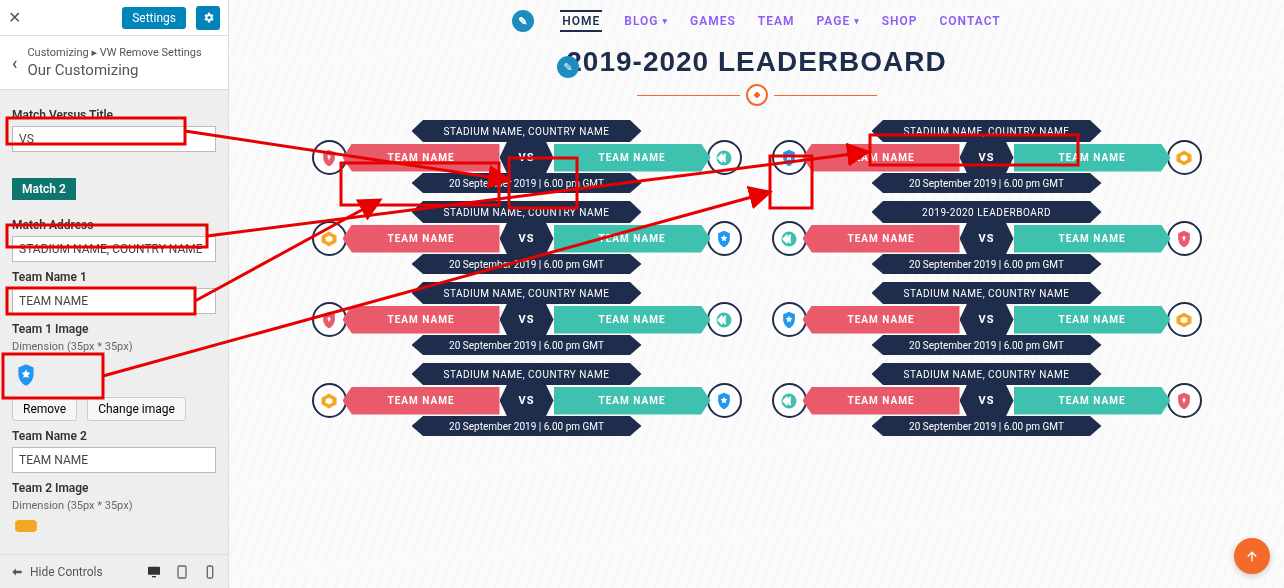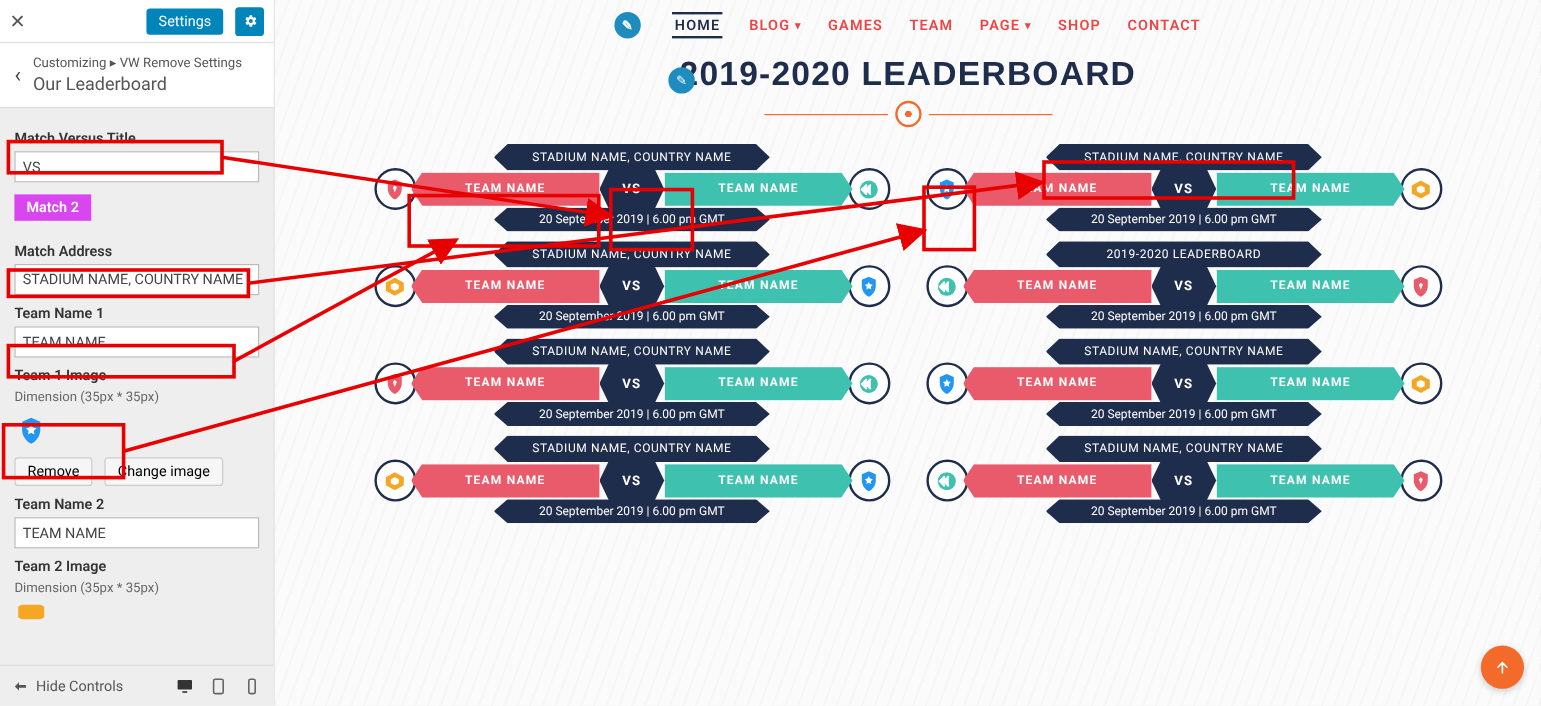--- a/index.html
+++ b/index.html
@@ -16,37 +16,37 @@
 
 .crumb-row{display:flex;align-items:flex-start;padding:10px 12px;gap:10px;border-bottom:1px solid #ddd;background:#fff}
 .back-arrow{font-size:18px;color:#444;cursor:pointer;padding-top:6px}
 .crumb-text{font-size:11px;color:#555}
 .crumb-title{font-size:15px;color:#555;margin-top:2px}
 
 .form-area{flex:1;overflow-y:auto;padding:10px 12px 4px 12px;font-size:12px;color:#333;position:relative}
 .f-label{font-weight:600;margin:8px 0 4px}
 .f-desc{color:#666;font-size:11px;margin-bottom:4px}
 .f-input{width:100%;border:1px solid #bbb;background:#fff;padding:5px 6px;font-size:12px;color:#444}
-.match-button{display:inline-block;background:#d946ef;color:#fff;font-size:12px;font-weight:600;padding:4px 10px;margin:10px 0 10px;cursor:pointer}
+.match-button{display:inline-block;background:#0f766e;color:#fff;font-size:12px;font-weight:600;padding:4px 10px;margin:26px 0 10px;cursor:pointer}
 .btn-plain{background:#f6f6f6;border:1px solid #ccc;padding:4px 10px;font-size:12px;cursor:pointer;border-radius:3px}
 .btn-row{display:flex;gap:10px;margin-top:6px}
 .thumb{width:28px;height:28px;display:inline-flex;align-items:center;justify-content:center;margin-top:4px}
 
 .sidebar-bottom{border-top:1px solid #ddd;background:#eee;display:flex;align-items:center;padding:6px 10px;gap:6px;height:34px}
 .hide-ctrl{display:flex;align-items:center;gap:6px;font-size:12px;color:#555;cursor:pointer}
 .dev-icons{margin-left:auto;display:flex;gap:12px;color:#666}
 .dev-icons svg{width:16px;height:16px;cursor:pointer}
 
 
 .preview{flex:1;position:relative;background:#fff;height:100%;overflow:hidden}
 .preview-bg{position:absolute;inset:0;background:linear-gradient(rgba(255,255,255,.85),rgba(255,255,255,.85)),repeating-linear-gradient(110deg,#c9c9c9 0 2px,#e6e6e6 2px 10px)}
 .preview-inner{position:relative;height:100%;z-index:2}
 
 .nav{display:flex;justify-content:center;gap:22px;padding:10px 0 6px;font-size:12px;letter-spacing:1px;text-transform:uppercase;font-weight:600;color:#555}
-.nav a{color:#ef4444;text-decoration:none;display:flex;align-items:center;gap:4px;cursor:pointer}
+.nav a{color:#8b5cf6;text-decoration:none;display:flex;align-items:center;gap:4px;cursor:pointer}
 .nav a.active{color:#1f2d4d;border-top:2px solid #1f2d4d;border-bottom:2px solid #1f2d4d;padding:2px 2px}
 .nav .caret{font-size:9px}
 .edit-bubble{width:22px;height:22px;border-radius:50%;background:#1e8cbe;color:#fff;display:inline-flex;align-items:center;justify-content:center;font-size:11px;margin-right:4px}
 
 .lb-title{text-align:center;font-family:"Arial Black",Impact,sans-serif;font-size:28px;letter-spacing:1px;color:#1f2d4d;margin-top:8px;font-weight:900}
 .divider{display:flex;align-items:center;justify-content:center;margin:6px auto 14px;width:240px}
 .divider .line{flex:1;height:1px;background:#f36a2b}
 .divider .ball{width:22px;height:22px;border-radius:50%;background:#fff;border:2px solid #f36a2b;margin:0 6px;position:relative}
 .divider .ball:after{content:"";position:absolute;inset:3px;border-radius:50%;background:radial-gradient(circle,#f36a2b 30%,#fff 35%)}
 
@@ -92,21 +92,21 @@
         <svg viewBox="0 0 24 24" width="13" height="13" fill="currentColor">
             <path d="M19.4 13a7.5 7.5 0 000-2l2-1.6-2-3.4-2.4 1a7.4 7.4 0 00-1.7-1L15 3h-4l-.4 2.9a7.4 7.4 0 00-1.7 1l-2.4-1-2 3.4L6.6 11a7.5 7.5 0 000 2l-2 1.6 2 3.4 2.4-1a7.4 7.4 0 001.7 1L11 21h4l.4-2.9a7.4 7.4 0 001.7-1l2.4 1 2-3.4zM13 15a3 3 0 110-6 3 3 0 010 6z"></path>
           </svg>
       </button>
     </div>
 
     <div class="crumb-row">
       <span class="back-arrow">‹</span>
       <div>
         <div class="crumb-text">Customizing ▸ VW Remove Settings</div>
-        <div class="crumb-title">Our Leaderboard</div>
+        <div class="crumb-title">Our Customizing</div>
       </div>
     </div>
 
     <div class="form-area">
 
       <div class="f-label">Match Versus Title</div>
       <input class="f-input" value="VS" style="">
 
       <div class="match-button">Match 2</div>
 

